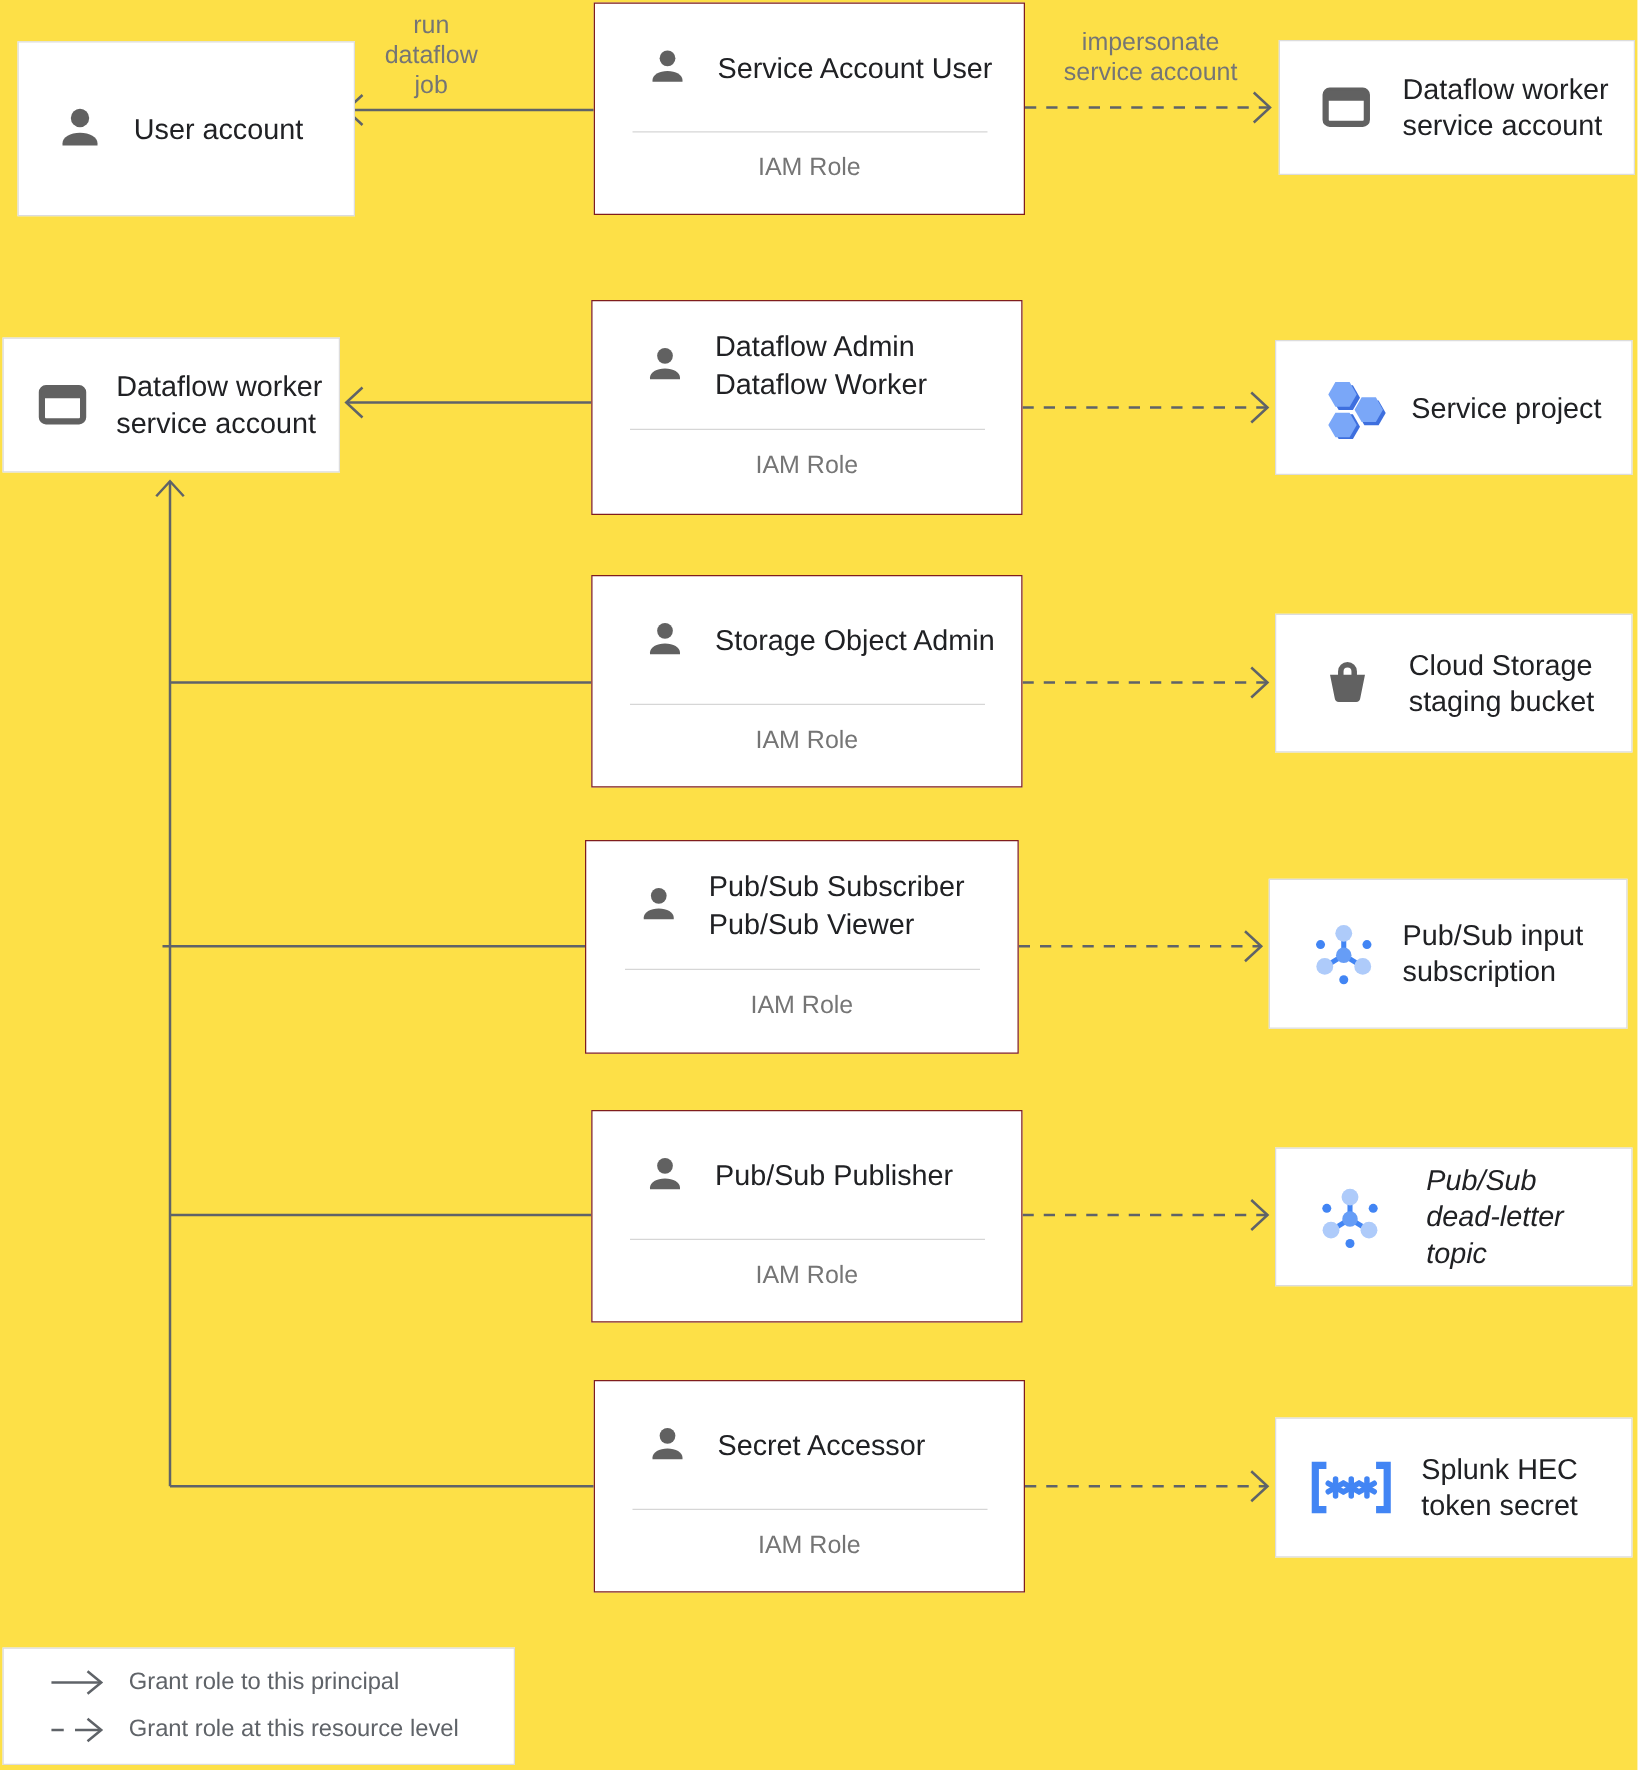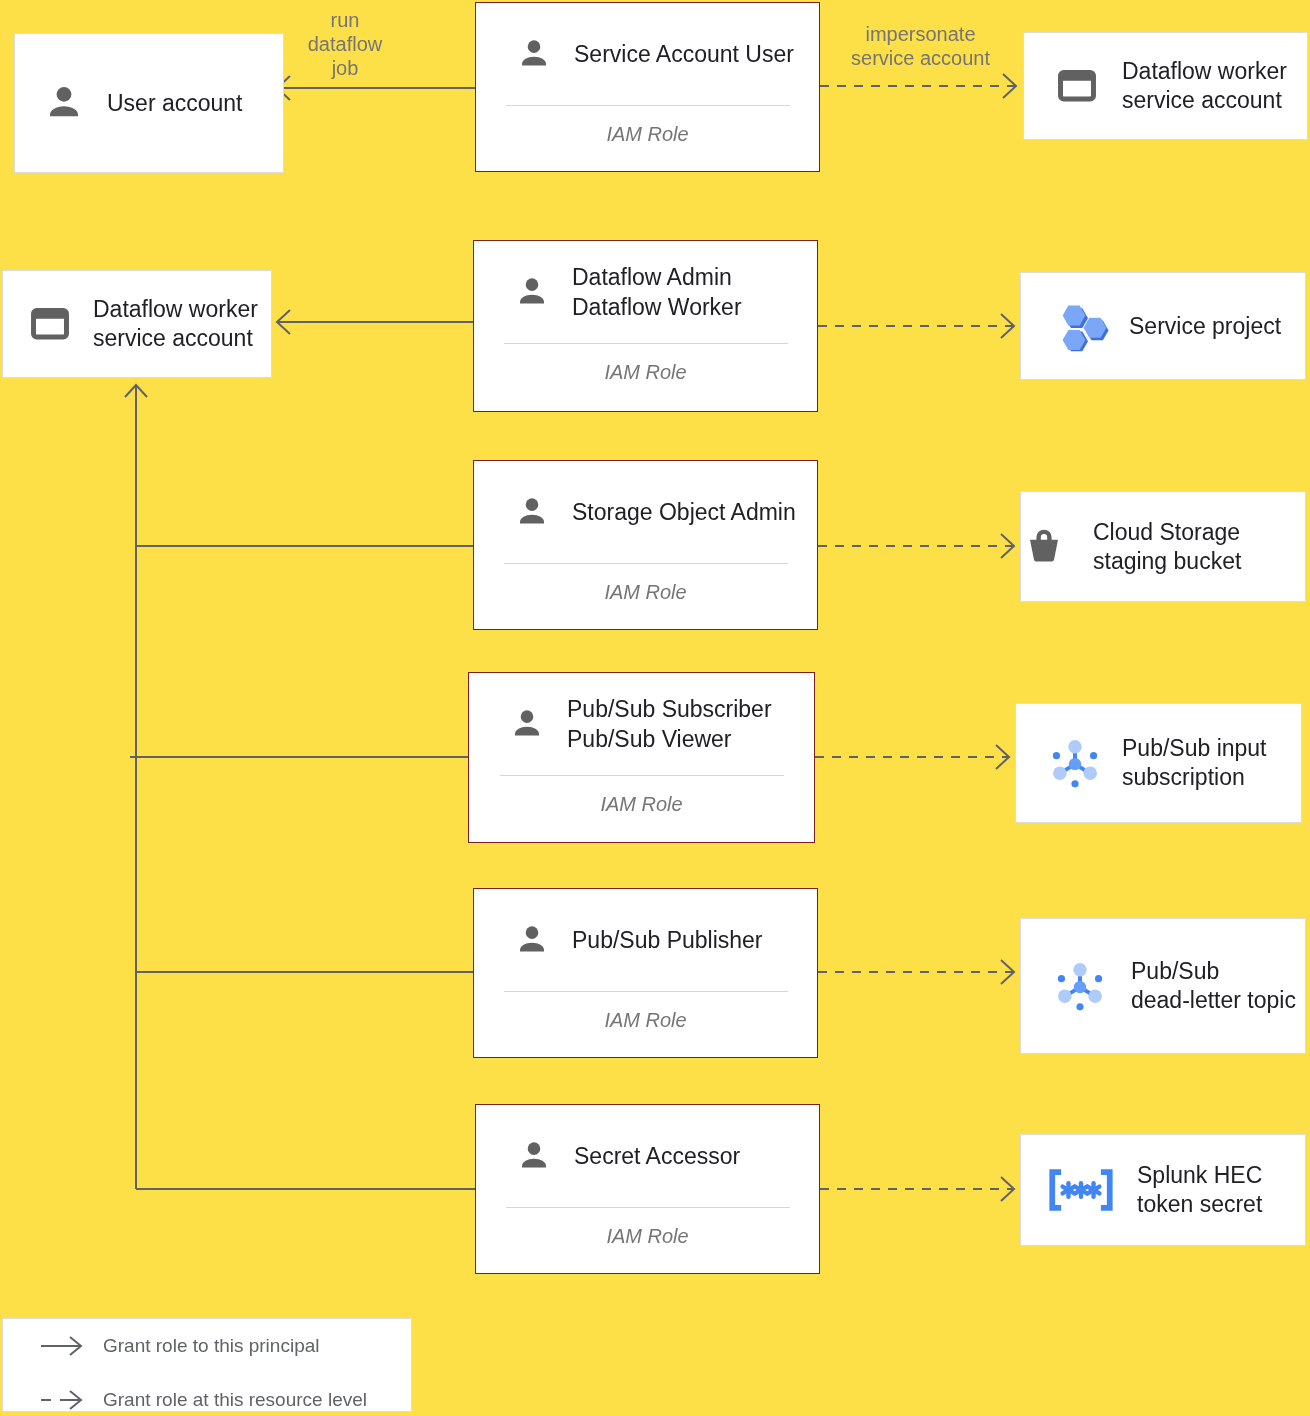--- a/index.html
+++ b/index.html
@@ -13,21 +13,21 @@
   .connectors { position:absolute; left:0; top:0; z-index:1; }
 
   
   .iam-box {
     position:absolute; width:345px; height:170px; box-sizing:border-box;
     background:#fff; border:1px solid #7f1d1d; z-index:2;
   }
   .iam-top { height:102px; display:flex; align-items:center; padding-left:40px; gap:22px; }
   .iam-title { font-size:23px; line-height:30px; color:#202124; }
   .iam-divider { width:284px; margin:0 auto; border-top:1px solid #d6d6d6; }
-  .iam-role { text-align:center; font-size:20px; color:#757575; margin-top:17px;font-style:italic; }
+  .iam-role { text-align:center; font-size:20px; color:#757575; margin-top:17px; }
 
   
   .res-box {
     position:absolute; box-sizing:border-box; background:#fff; border:1px solid #dcdcdc;
     display:flex; align-items:center; z-index:2;
   }
   .res-label { font-size:23px; line-height:29px; color:#202124; }
 
   .icon { flex:0 0 auto; display:block; }
 
@@ -36,21 +36,21 @@
     position:absolute; z-index:3; font-size:20px; line-height:24px;
     color:#757575; text-align:center;
   }
 
   
   .legend {
     position:absolute; left:2px; top:1318px; width:410px; height:94px; box-sizing:border-box;
     background:#fff; border:1px solid #dcdcdc; z-index:2;
     display:flex; flex-direction:column; justify-content:center; gap:14px; padding-left:38px;
   }
-  .legend-row { display:flex; align-items:center; gap:20px;margin-top:16px; }
+  .legend-row { display:flex; align-items:center; gap:20px; }
   .legend-label { font-size:19px; color:#5f6368; }
 </style>
 </head>
 <body>
 
 <div class="canvas">
 
   <svg class="connectors" width="1310" height="1416" fill="none" stroke="#5f6368" stroke-width="2">
 
     <g>
@@ -181,21 +181,21 @@
       <svg class="icon" width="36" height="36" viewBox="0 0 24 24">
         <circle cx="12" cy="7.1" r="4.2" fill="#616161"></circle>
         <path d="M4 19.6 v-1 c0-2.7 3.6-4.8 8-4.8 s8 2.1 8 4.8 v1 Z" fill="#616161"></path>
       </svg>
       <span class="iam-title pre">Storage Object Admin</span>
     </div>
     <div class="iam-divider"></div>
     <div class="iam-role">IAM Role</div>
   </div>
 
-  <div class="res-box" style="left:1020px; top:491px; width:286px; height:111px; gap:26px;">
+  <div class="res-box" style="left:1020px; top:491px; width:286px; height:111px; padding-left:34px; gap:26px;">
     <svg class="icon" width="46" height="46" viewBox="0 0 24 24">
       <path d="M9.2 8.6 V6.9 a2.8 2.8 0 0 1 5.6 0 V8.6" fill="none" stroke="#616161" stroke-width="2.3"></path>
       <path d="M4.7 8.2 h14.6 l-2 10 a1.7 1.7 0 0 1 -1.7 1.4 H8.4 a1.7 1.7 0 0 1 -1.7 -1.4 Z" fill="#616161"></path>
     </svg>
     <span class="res-label pre">Cloud Storage
 staging bucket</span>
   </div>
 
   <div class="iam-box" style="left:468px; top:672px; width:347px; height:171px;">
     <div class="iam-top">
@@ -234,21 +234,21 @@
       <svg class="icon" width="36" height="36" viewBox="0 0 24 24">
         <circle cx="12" cy="7.1" r="4.2" fill="#616161"></circle>
         <path d="M4 19.6 v-1 c0-2.7 3.6-4.8 8-4.8 s8 2.1 8 4.8 v1 Z" fill="#616161"></path>
       </svg>
       <span class="iam-title pre">Pub/Sub Publisher</span>
     </div>
     <div class="iam-divider"></div>
     <div class="iam-role">IAM Role</div>
   </div>
 
-  <div class="res-box" style="left:1020px; top:918px; width:286px; height:136px; padding-left:32px; gap:24px;">
+  <div class="res-box" style="left:1020px; top:918px; width:286px; height:111px; padding-left:32px; gap:34px;font-style:italic;">
     <svg class="icon" width="54" height="54" viewBox="0 0 48 48">
       <g stroke="#4285f4" stroke-width="3.6">
         <line x1="24" y1="25" x2="24" y2="10"></line>
         <line x1="24" y1="25" x2="11" y2="33"></line>
         <line x1="24" y1="25" x2="37" y2="33"></line>
       </g>
       <circle cx="24" cy="9.5" r="6" fill="#aecbfa"></circle>
       <circle cx="10.5" cy="33" r="6" fill="#aecbfa"></circle>
       <circle cx="37.5" cy="33" r="6" fill="#aecbfa"></circle>
       <circle cx="24" cy="25" r="5.5" fill="#669df6"></circle>

